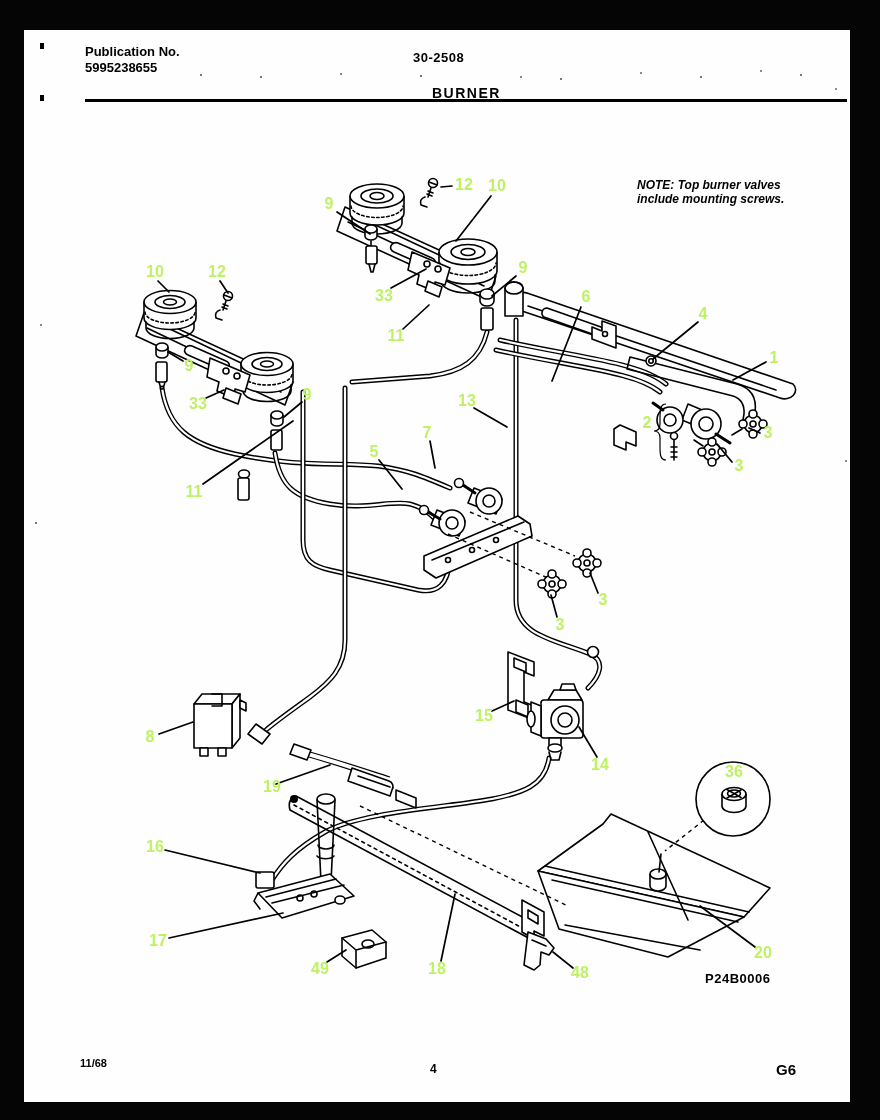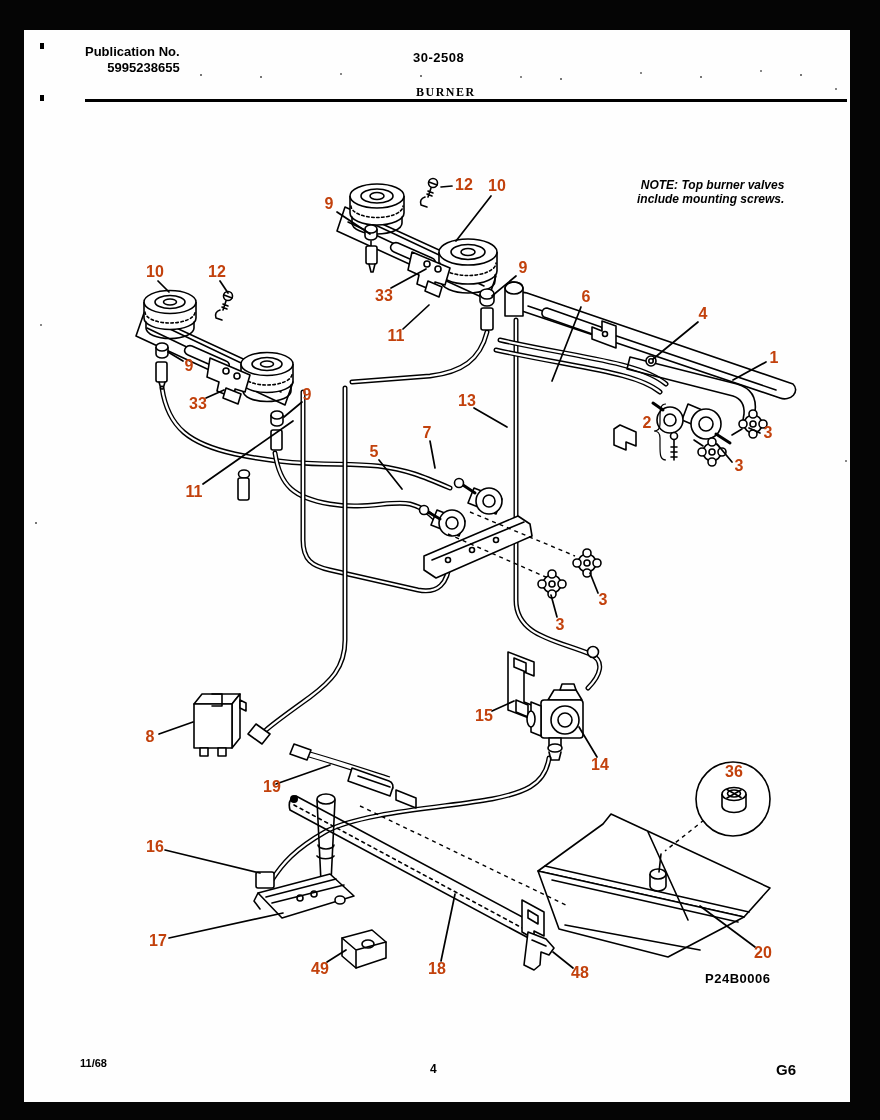--- a/index.html
+++ b/index.html
@@ -1,22 +1,22 @@
 <!DOCTYPE html>
 <html><head>
 <meta charset="utf-8">
 <style>
   html,body{margin:0;padding:0;background:#111;}
   .viewport{position:relative;width:880px;height:1120px;background:#050505;overflow:hidden;
             font-family:"Liberation Sans",sans-serif;color:#000;}
   .page{position:absolute;left:24px;top:30px;width:826px;height:1072px;background:#fefefe;}
-  .abs{position:absolute;text-align:right;}
+  .abs{position:absolute;}
   .hdr-left{left:85px;top:44px;font-size:13px;line-height:16px;font-weight:bold;}
   .hdr-num{left:413px;top:50px;font-size:13px;font-weight:bold;letter-spacing:.5px;}
-  .hdr-title{left:416px;top:85px;font-size:12px;font-weight:bold;letter-spacing:1.5px;font-family:Liberation Serif, serif;}
+  .hdr-title{left:432px;top:85px;font-size:14px;font-weight:bold;letter-spacing:1.5px;}
   .hdr-rule{left:85px;top:99px;width:762px;height:3px;background:#000;}
   .note{left:637px;top:179px;font-size:12px;line-height:13.5px;font-weight:bold;font-style:italic;}
   .pcode{left:705px;top:971px;font-size:13px;font-weight:bold;letter-spacing:.5px;}
   .ft-date{left:80px;top:1057px;font-size:11px;font-weight:bold;}
   .ft-page{left:430px;top:1062px;font-size:12px;font-weight:bold;}
   .ft-grid{left:776px;top:1061px;font-size:15px;font-weight:bold;}
   .regmark{position:absolute;background:#000;}
   .specks{position:absolute;left:200px;top:74px;width:2px;height:2px;background:#777;
     box-shadow:60px 2px #777,140px -1px #888,220px 1px #777,320px 2px #888,360px 4px #777,
     440px -2px #888,500px 2px #777,560px -4px #888,600px 0 #777,635px 14px #888,
@@ -24,21 +24,21 @@
   svg.artwork{position:absolute;left:0;top:0;}
   .ink{stroke:#000;fill:none;stroke-width:1.6;stroke-linecap:round;stroke-linejoin:round;}
   .inkf{stroke:#000;fill:#fff;stroke-width:1.6;stroke-linejoin:round;}
   .thick{stroke-width:3;}
   .tube-o{stroke:#000;stroke-width:5;fill:none;stroke-linecap:round;}
   .tube-i{stroke:#fff;stroke-width:2.2;fill:none;stroke-linecap:round;}
   .thin{stroke:#000;stroke-width:1.2;fill:none;}
   .dash{stroke:#000;stroke-width:1.4;fill:none;stroke-dasharray:4 4;}
   .lead{stroke:#000;stroke-width:1.7;fill:none;stroke-linecap:round;}
   .callout{position:absolute;transform:translate(-50%,-50%);font-weight:bold;font-size:16px;
-           color:#c2410c;white-space:nowrap;}
+           color:#bef264;white-space:nowrap;}
 </style>
 </head>
 <body>
 
 <div class="viewport">
   <div class="page"></div>
 
   <div class="regmark" style="left:40px;top:43px;width:4px;height:6px;"></div>
   <div class="regmark" style="left:40px;top:95px;width:4px;height:6px;"></div>
   <div class="specks"></div>

